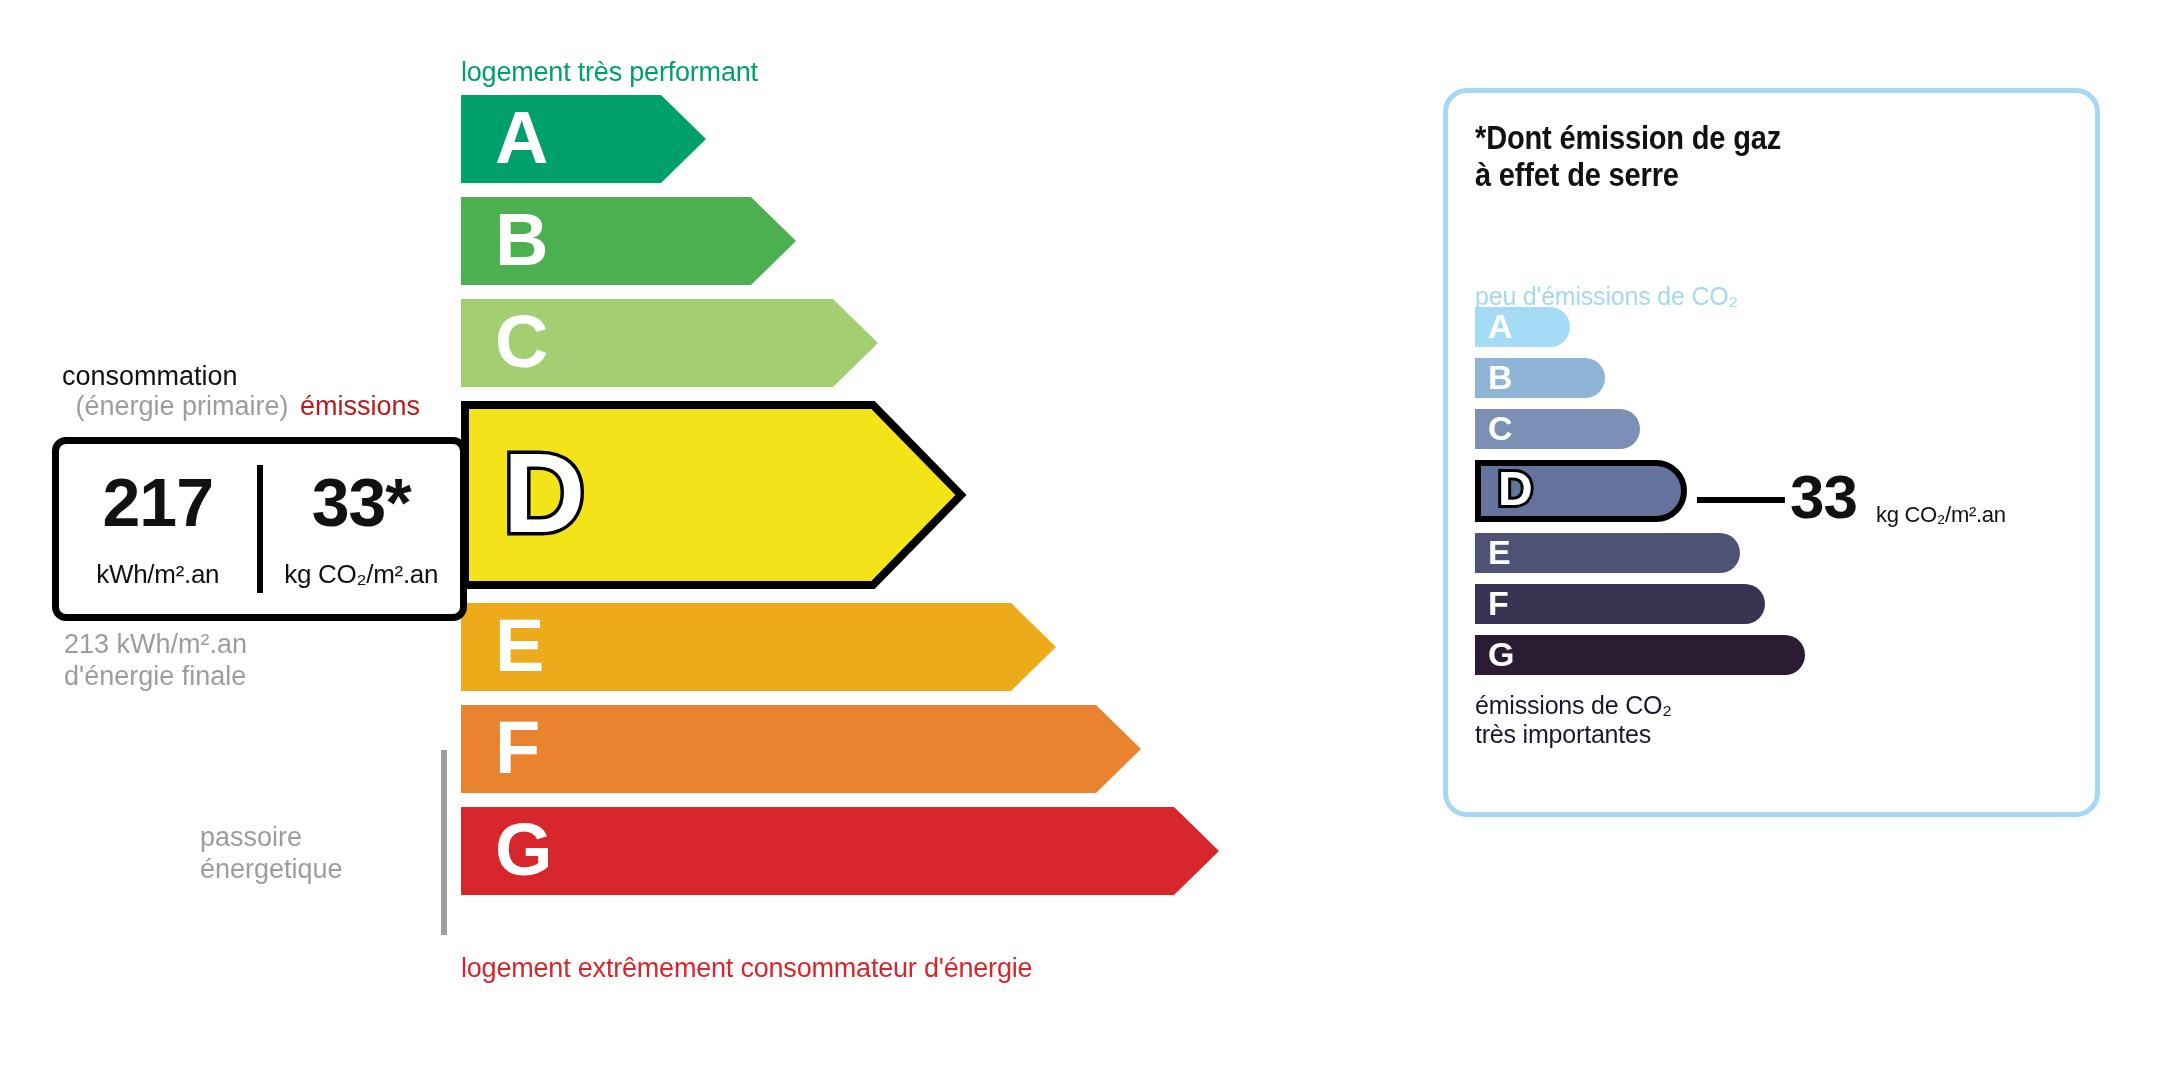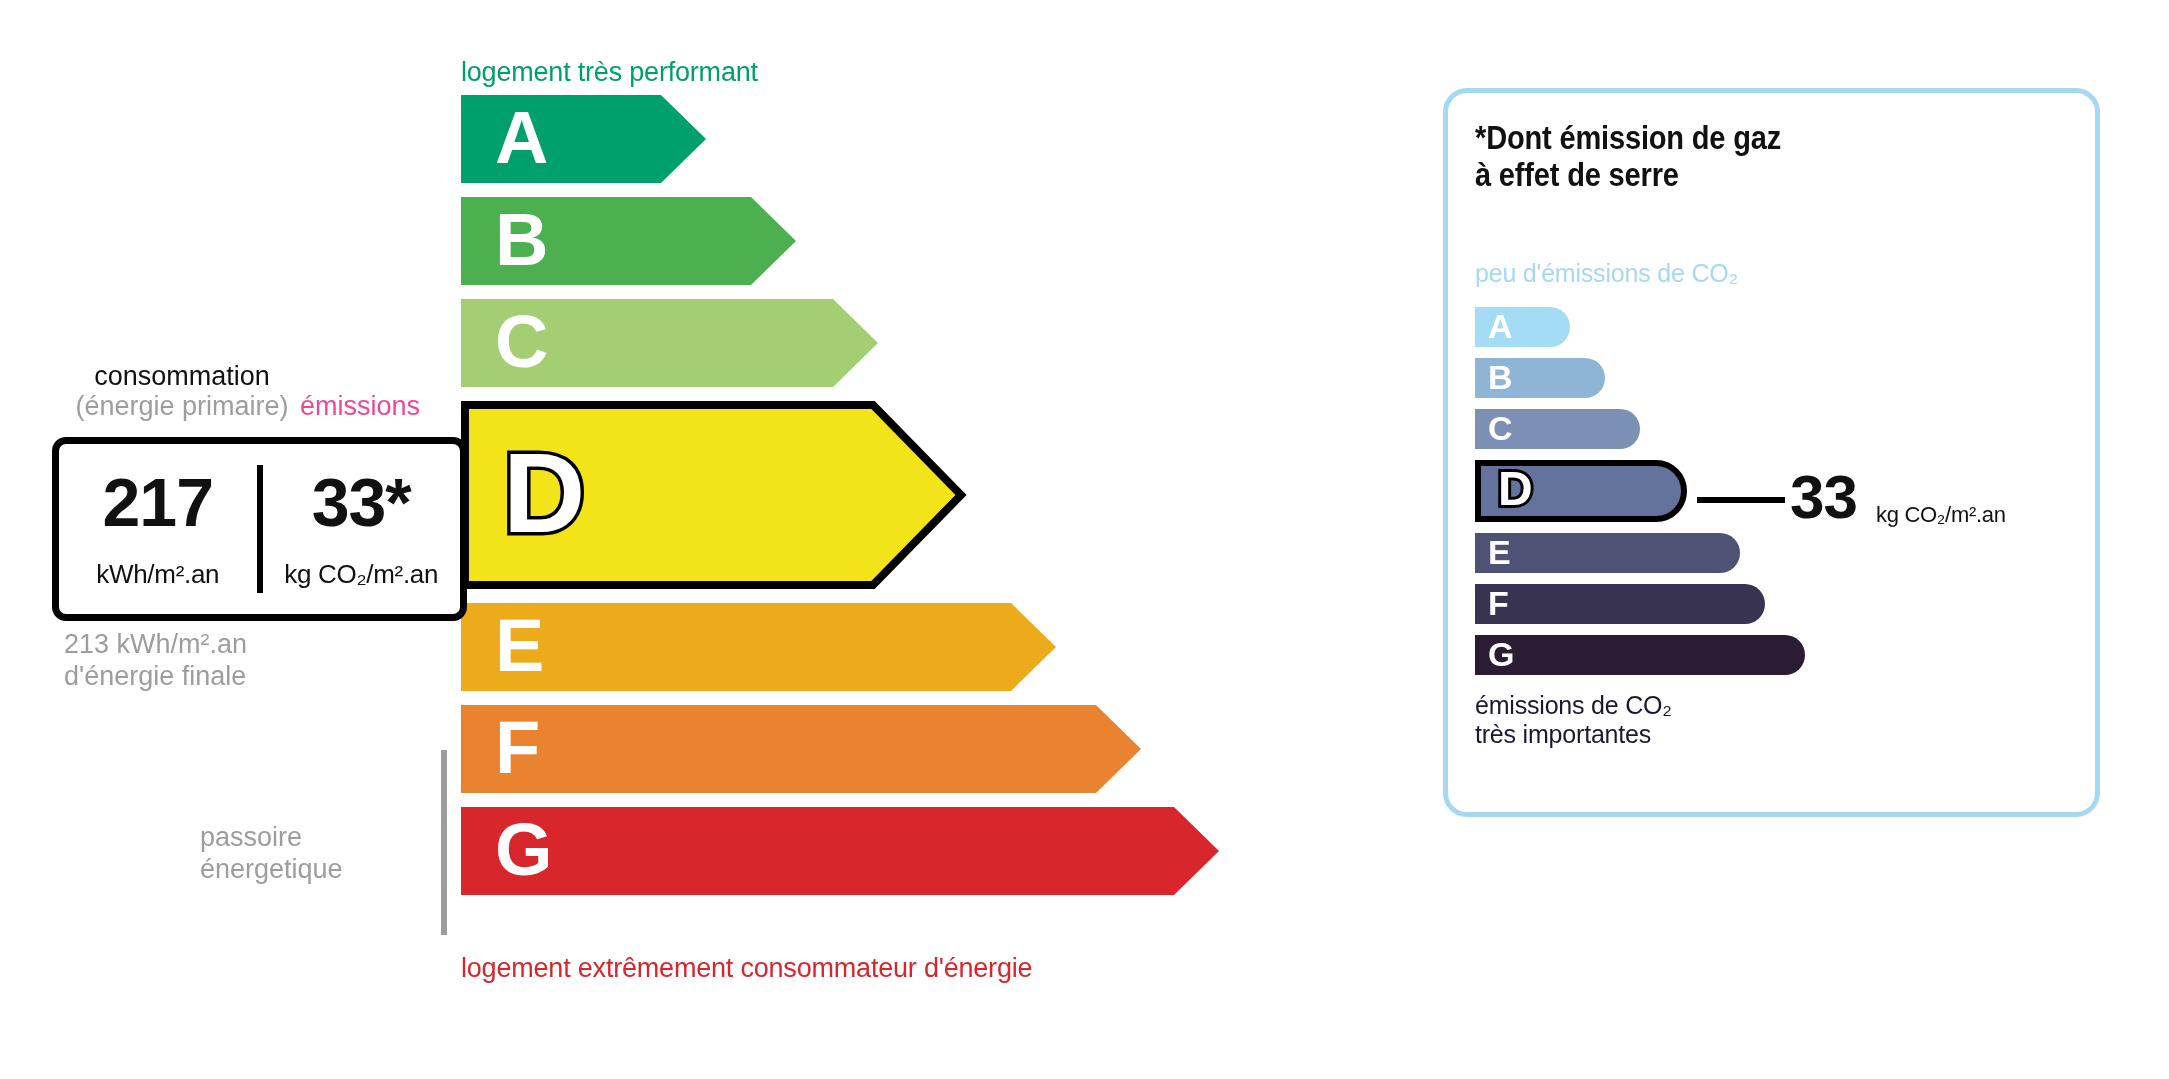--- a/index.html
+++ b/index.html
@@ -22,35 +22,35 @@
 
   
   .consbox{position:absolute;left:52px;top:437px;width:415px;height:184px;
            border:7px solid #000;border-radius:14px;background:#fff;box-sizing:border-box;
            display:flex;align-items:center;z-index:5;}
   .cons-cell{flex:1;text-align:center;}
   .cons-sep{width:6px;height:128px;background:#000;}
   .cons-val{font-size:68px;font-weight:bold;color:#111;line-height:1;letter-spacing:-1px;}
   .cons-unit{font-size:26px;color:#111;margin-top:23px;letter-spacing:-0.3px;}
 
-  .lbl-conso{position:absolute;left:62px;top:361px;width:240px;text-align:center;font-size:27px;color:#111;}
+  .lbl-conso{position:absolute;left:62px;top:361px;width:240px;text-align:left;font-size:27px;color:#111;}
   .lbl-conso-sub{position:absolute;left:34px;top:391px;width:296px;text-align:center;font-size:27px;color:#9D9D9D;}
-  .lbl-emis{position:absolute;left:300px;top:391px;font-size:27px;color:#ec4899;}
+  .lbl-emis{position:absolute;left:300px;top:391px;font-size:27px;color:#b91c1c;}
   .lbl-final{position:absolute;left:64px;top:629px;font-size:27px;color:#9D9D9D;line-height:1.18;}
 
   .passoire-line{position:absolute;left:441px;top:750px;width:6px;height:185px;background:#9D9D9D;}
   .passoire-txt{position:absolute;left:200px;top:822px;width:220px;text-align:left;
                 font-size:27px;color:#9D9D9D;line-height:1.18;}
 
   
   .co2panel{position:absolute;left:1443px;top:88px;width:657px;height:729px;
             border:5px solid #A5D8F3;border-radius:24px;box-sizing:border-box;background:#fff;}
   .co2title{position:absolute;left:1475px;top:120px;font-size:33px;font-weight:bold;color:#111;
             line-height:1.12;transform:scaleX(0.88);transform-origin:left top;letter-spacing:-0.2px;}
-  .co2top{position:absolute;left:1475px;top:259px;font-size:25px;color:#A5D8F3;letter-spacing:-0.2px;}
+  .co2top{position:absolute;left:1475px;top:282px;font-size:25px;color:#A5D8F3;letter-spacing:-0.2px;}
   .co2bot{position:absolute;left:1475px;top:691px;font-size:25px;color:#1A1A2E;line-height:1.16;letter-spacing:-0.2px;}
 
   .co2bars{position:absolute;left:1475px;top:307px;}
   .cbar{position:relative;height:40px;margin-bottom:11px;border-radius:0 21px 21px 0;}
   .cbar span{position:absolute;left:13px;top:50%;transform:translateY(-54%);
              font-size:34px;font-weight:bold;color:#fff;line-height:1;}
   .cbar-d{height:62px;margin-bottom:11px;border:6px solid #000;border-radius:0 34px 34px 0;box-sizing:border-box;}
   .cbar-d span{left:17px;font-size:48px;color:#fff;-webkit-text-stroke:6px #000;paint-order:stroke fill;}
 
   .leader{position:absolute;left:1697px;top:497px;width:88px;height:6px;background:#000;}

